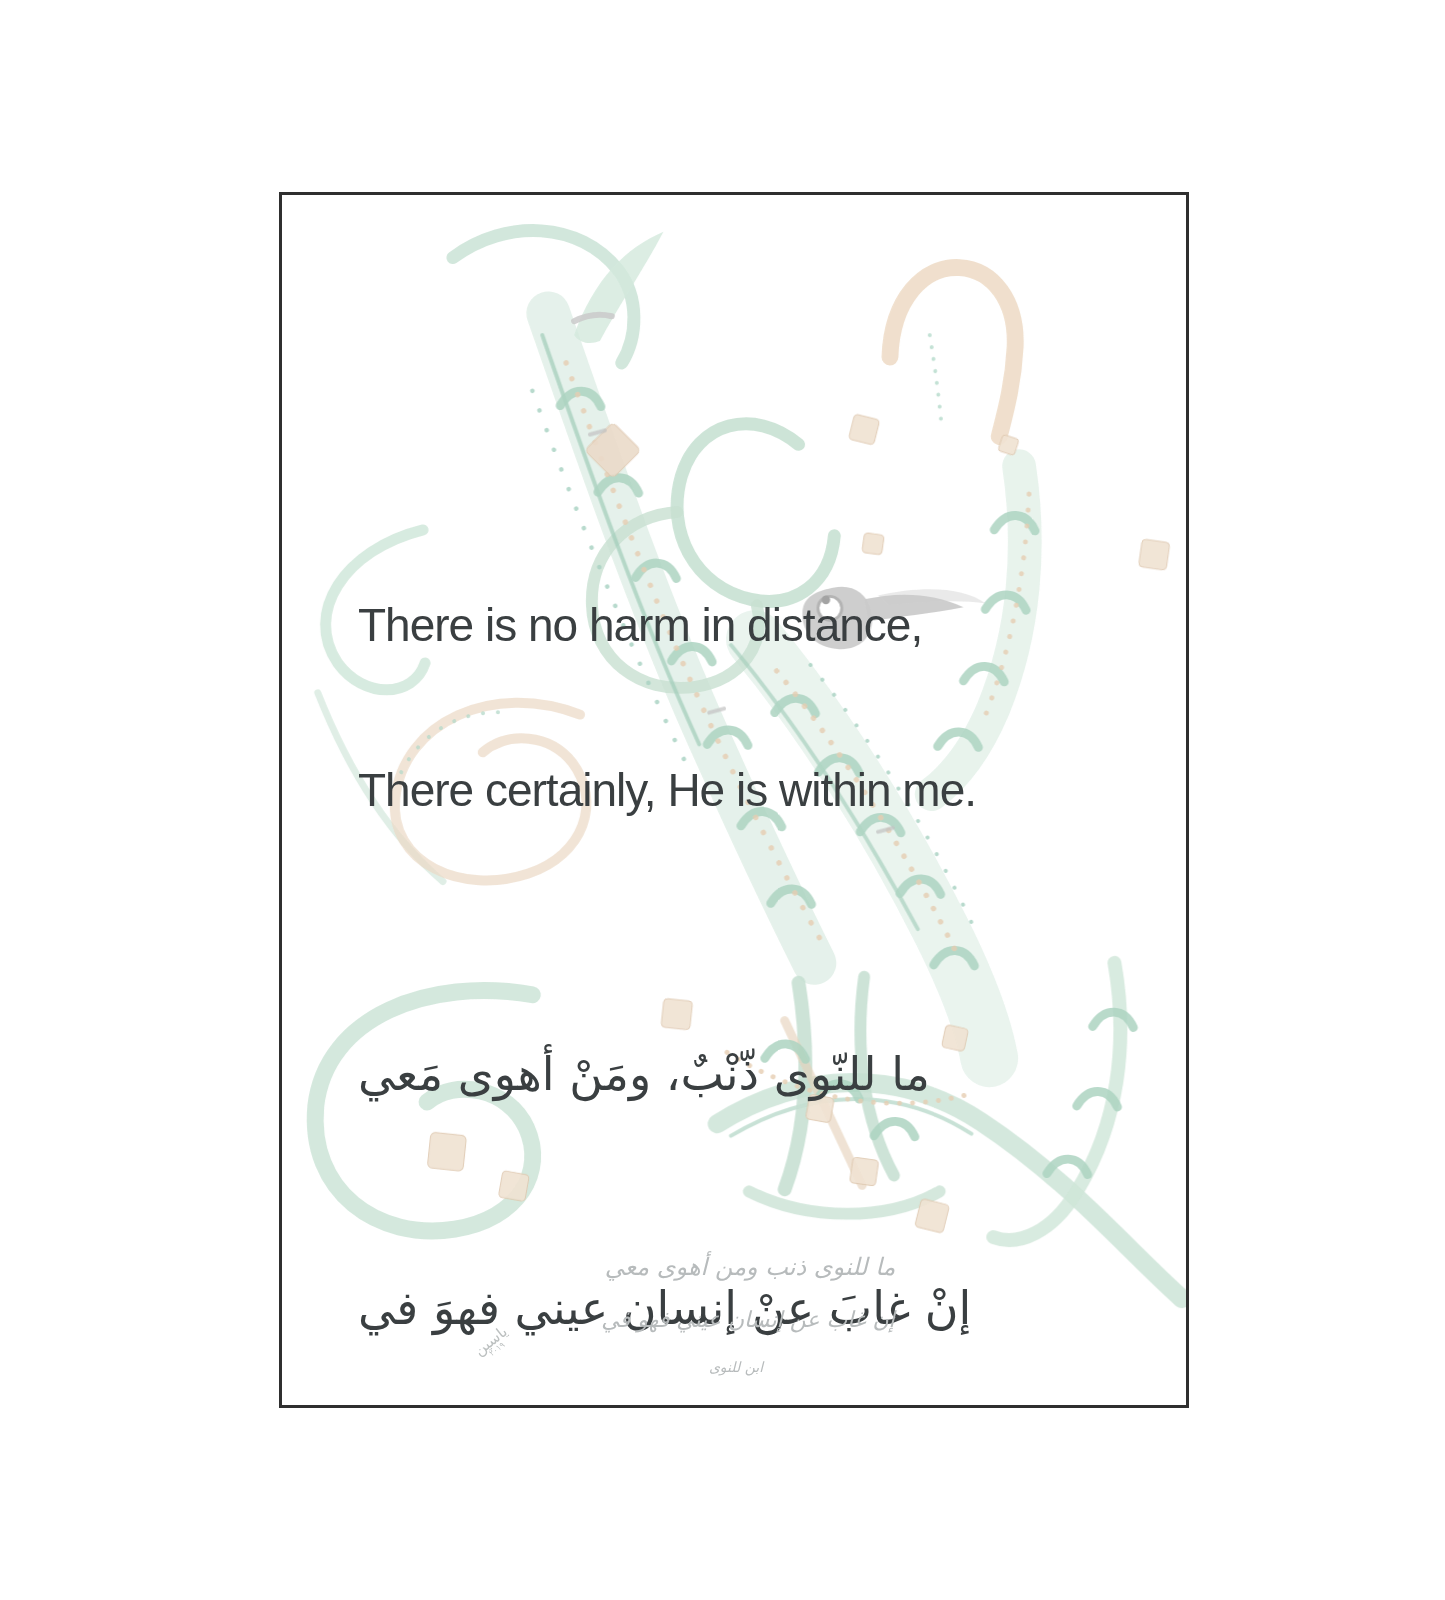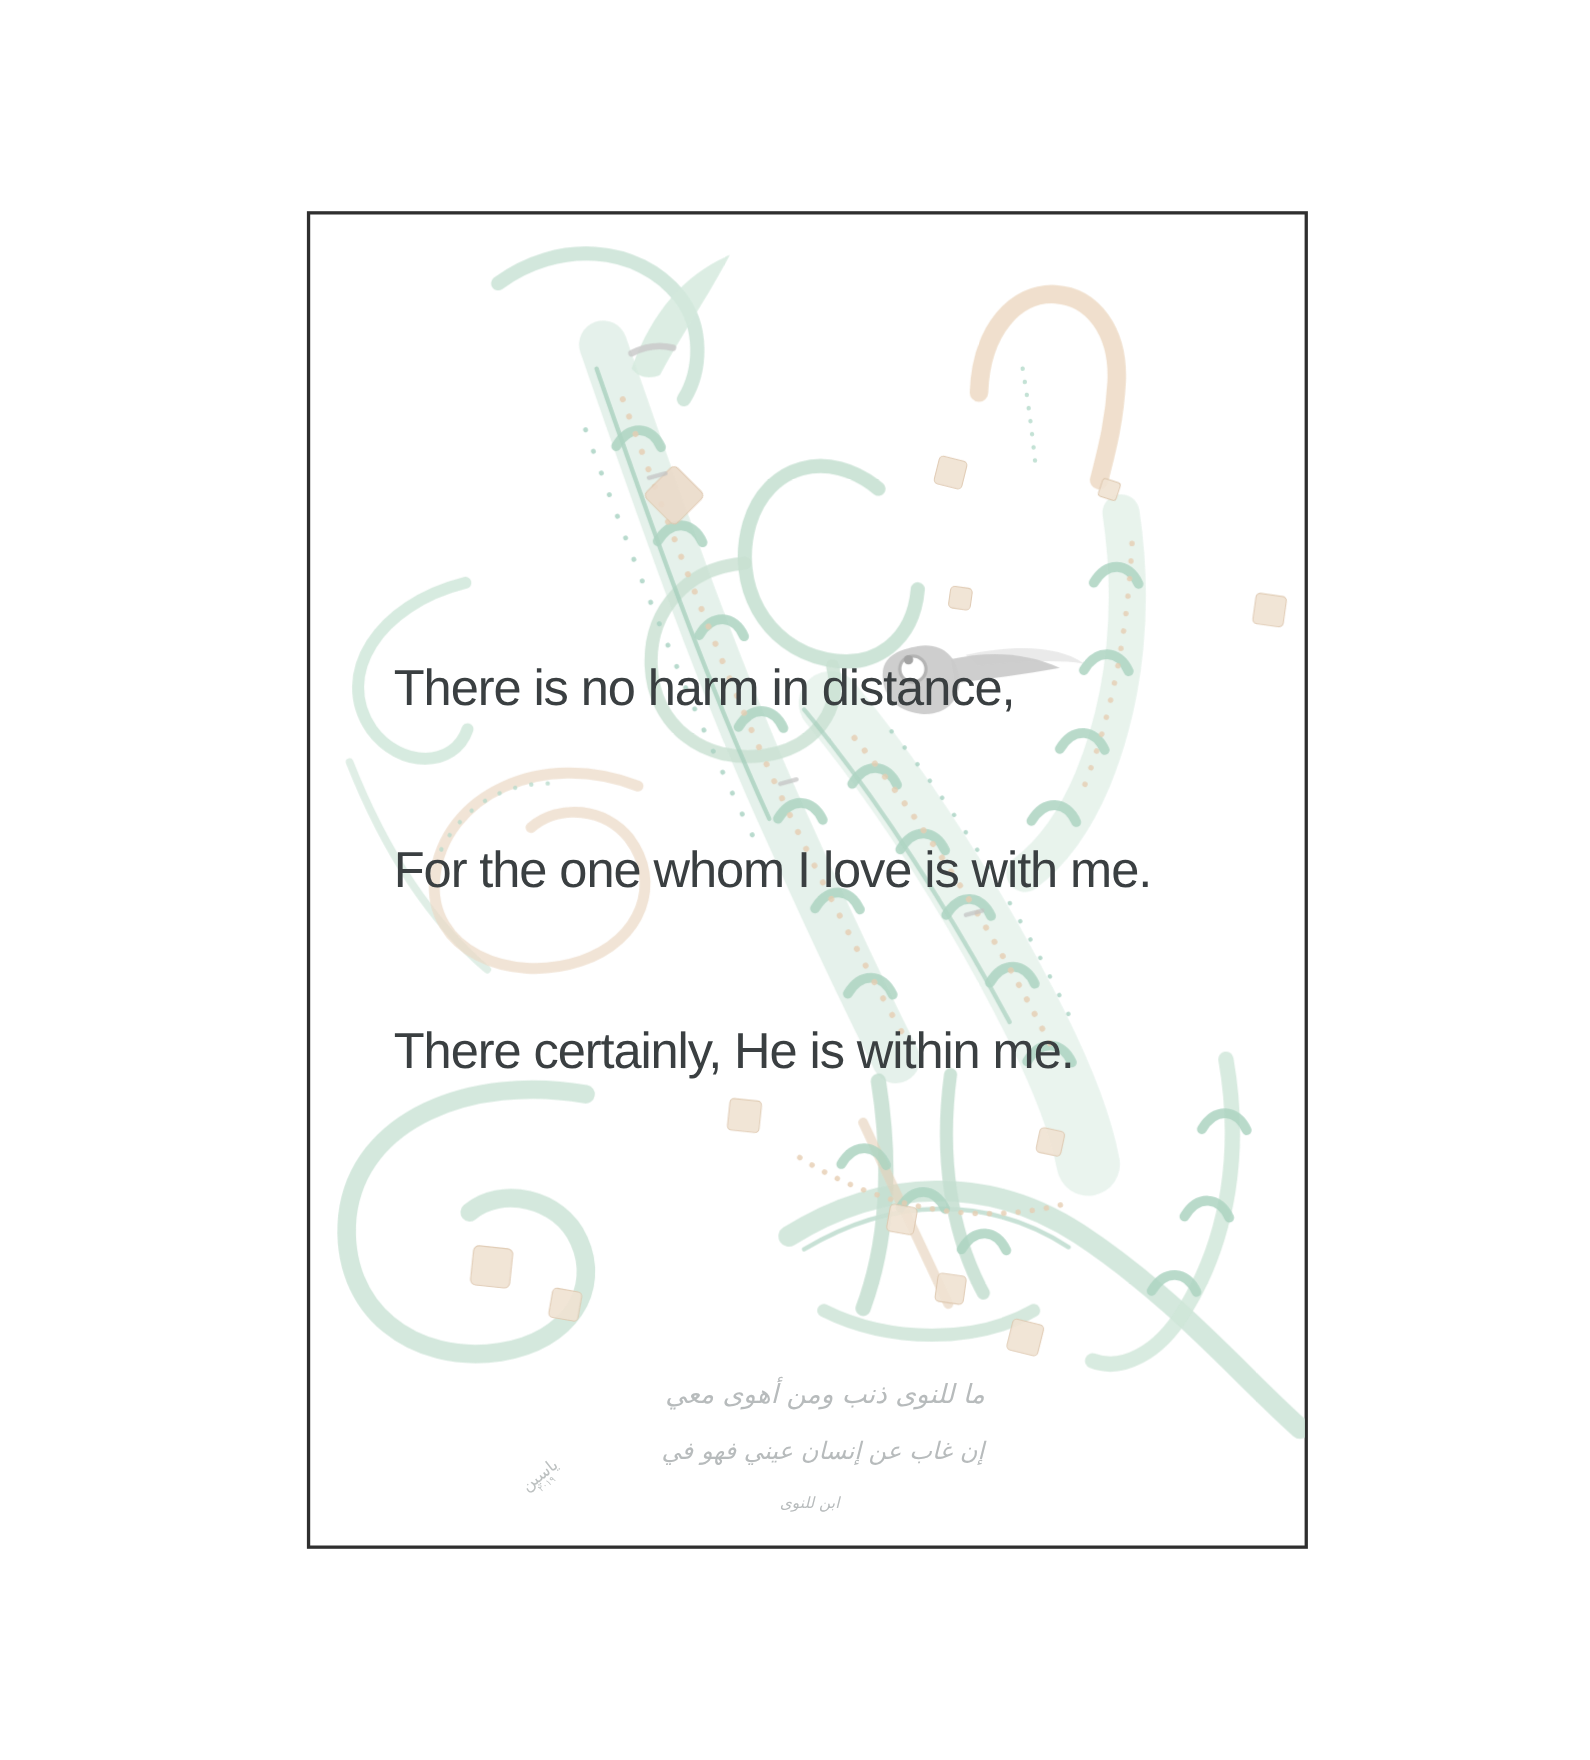--- a/index.html
+++ b/index.html
@@ -144,25 +144,28 @@
         <g stroke="#bdbdbd" stroke-width="4" stroke-linecap="round" opacity="0.7">
           <path d="M310,240 L325,236"></path>
           <path d="M430,520 L445,516"></path>
           <path d="M600,640 L615,636"></path>
         </g>
       </g>
     </svg>
 
     <div class="txt poem-en">
       <div>There is no harm in distance,</div>
-      <div>For the one whom I love is with me.</div>
       <div>There certainly, He is within me.</div>
     </div>
 
 
+    <div class="txt poem-ar">
+      <div>ما للنّوى ذّنْبٌ، ومَنْ أهوى مَعي</div>
+      <div>إنْ غابَ عنْ إنسان عيني فهوَ في</div>
+    </div>
 
 
     <div class="hand hand-1">ما للنوى ذنب ومن أهوى معي</div>
     <div class="hand hand-2">إن غاب عن إنسان عيني فهو في</div>
     <div class="hand hand-3">ابن للنوى</div>
 
     <div class="signature">
       <span class="sig-name">ياسين</span>
       <span class="sig-year">٢٠١٩</span>
     </div>

